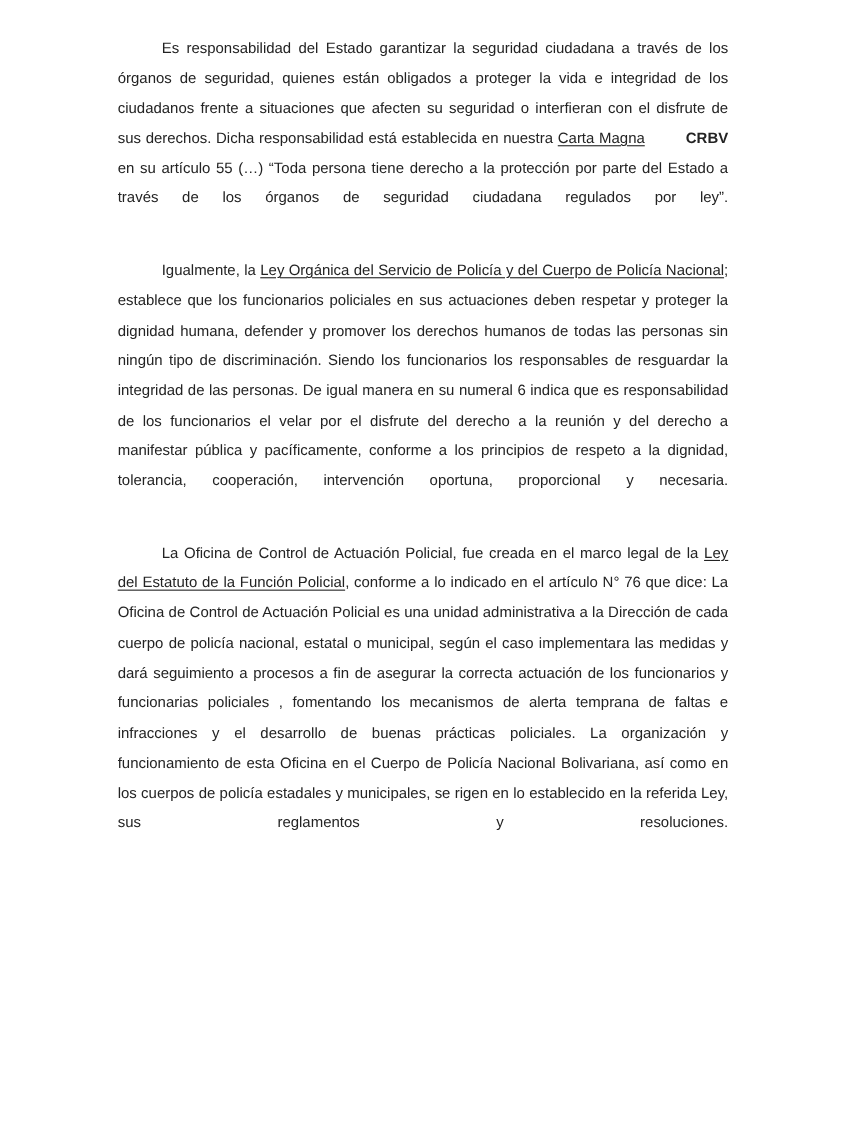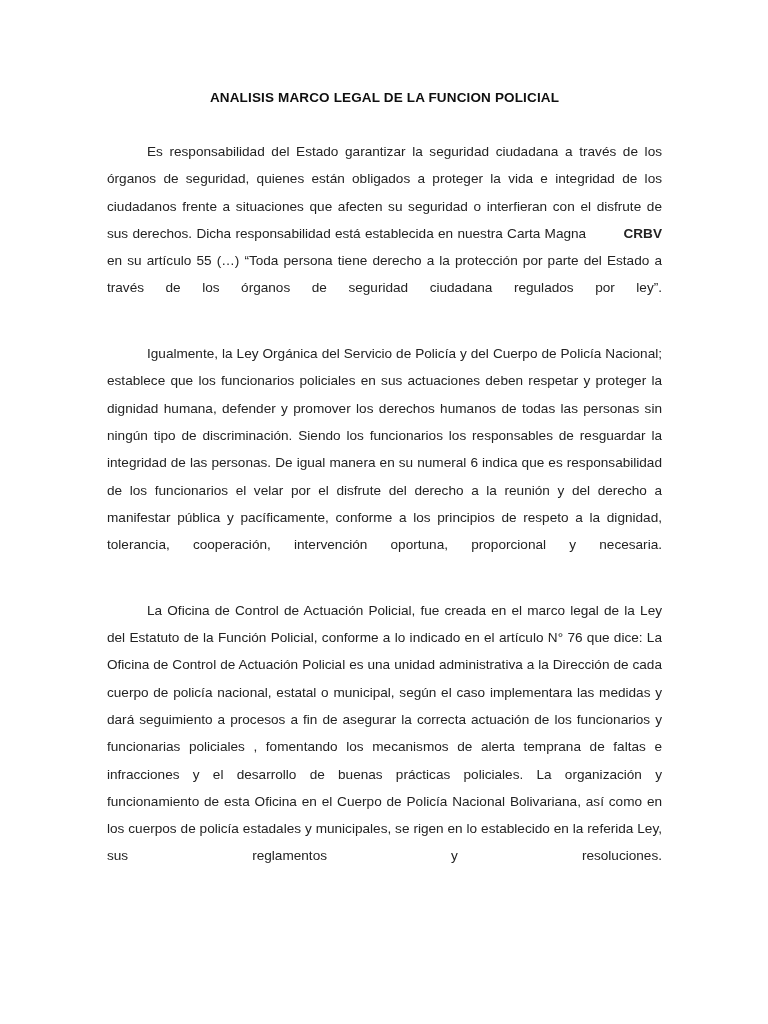--- a/index.html
+++ b/index.html
@@ -62,20 +62,21 @@
   .para + .para {
     margin-top: 11px;
   }
 
   .indent {
     display: inline-block;
     width: 40px;
   }
 
   .u {
+    text-decoration: underline;
     text-underline-offset: 2px;
     text-decoration-thickness: 1px;
   }
 
   .b {
     font-weight: bold;
     margin-left: 33px;
   }
 
   
@@ -85,21 +86,20 @@
     width: 100%;
   }
 </style>
 </head>
 <body>
 
 <div class="page">
 
   <div class="doc-body">
 
-    <h1 class="doc-title">ANALISIS MARCO LEGAL DE LA FUNCION POLICIAL</h1>
 
     <p class="para first" id="para-1"><span class="indent"></span><span>Es responsabilidad del Estado garantizar la seguridad ciudadana a través de los órganos de seguridad, quienes están obligados a proteger la vida e integridad de los ciudadanos frente a situaciones que afecten su seguridad o interfieran con el disfrute de sus derechos. Dicha responsabilidad está establecida en nuestra </span><span class="u">Carta Magna</span><span> </span><span class="b">CRBV</span><span> en su artículo 55 (…) “Toda persona tiene derecho a la protección por parte del Estado a través de los órganos de seguridad ciudadana regulados por ley”.</span></p>
 
     <p class="para" id="para-2"><span class="indent"></span><span>Igualmente,  la </span><span class="u">Ley Orgánica del Servicio de Policía y del Cuerpo de Policía Nacional</span><span>; establece que los funcionarios policiales en sus actuaciones deben respetar y proteger la dignidad humana,  defender y promover los derechos humanos de todas las personas sin ningún tipo de discriminación. Siendo los funcionarios los responsables de resguardar la integridad de las personas. De igual manera en su numeral 6 indica que es responsabilidad de los funcionarios el velar por el disfrute del derecho a la reunión y del derecho a manifestar pública y pacíficamente, conforme a los principios de respeto a la dignidad, tolerancia, cooperación, intervención oportuna, proporcional y necesaria.</span></p>
 
     <p class="para" id="para-3"><span class="indent"></span><span>La Oficina de Control de Actuación Policial, fue creada en el marco legal de la </span><span class="u">Ley del Estatuto de la Función Policial</span><span>, conforme a lo indicado en el artículo N° 76 que dice: La Oficina de Control de Actuación Policial es una unidad administrativa a la Dirección de cada cuerpo de policía nacional, estatal o municipal, según el caso implementara las medidas y dará  seguimiento a procesos a fin de asegurar la correcta actuación de los funcionarios y funcionarias policiales , fomentando los mecanismos de alerta temprana de faltas e infracciones y el desarrollo de buenas prácticas policiales.  La organización y funcionamiento de esta Oficina en el Cuerpo de Policía Nacional Bolivariana, así como en los cuerpos de policía estadales y municipales, se rigen en lo establecido en la referida Ley, sus reglamentos y resoluciones.</span></p>
 
   </div>
 
 </div>

